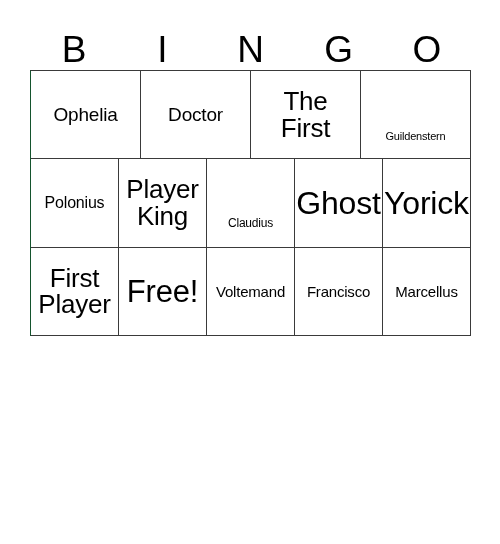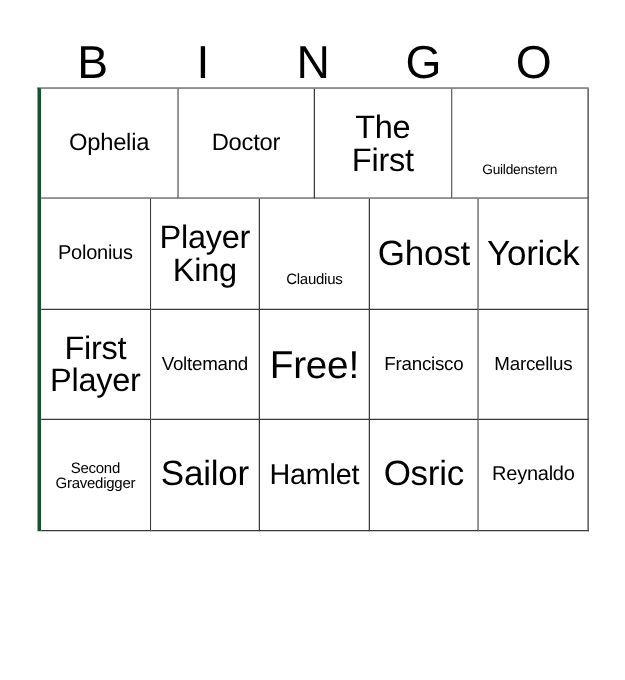--- a/index.html
+++ b/index.html
@@ -39,21 +39,21 @@
   .header-cell span {
     font-size: 37px;
     font-weight: 400;
     letter-spacing: 0px;
     line-height: 1;
   }
 
   
   .grid {
     width: 441px;
-    border-left: 3px solid #14532d;
+    border-left: 1px solid #14532d;
     border-top: 1px solid #3a3a3a;
     box-sizing: border-box;
   }
   .grid-row {
     display: flex;
     width: 100%;
   }
   .cell {
     flex: 1 1 0;
     width: 88.2px;
@@ -81,21 +81,21 @@
   
   .fs-xxs  { font-size: 11px; margin-top: 44px; }
   .fs-xs   { font-size: 12px; }
   .fs-s    { font-size: 13px; }
   .fs-m    { font-size: 15px; }
   .fs-ml   { font-size: 16px; }
   .fs-l    { font-size: 12px; margin-top: 41px; }
   .fs-xl   { font-size: 19px; }
   .fs-xxl  { font-size: 23px; }
   .fs-h1   { font-size: 26px; }
-  .fs-h2   { font-size: 28px; }
+  .fs-h2   { font-size: 32px; }
   .fs-free { font-size: 31px; }
 </style>
 </head>
 <body>
 
 <div id="card">
 
   <div class="header-row">
     <div class="header-cell">
       <span>B</span>
@@ -150,47 +150,29 @@
           <span class="cell-text fs-h2">Yorick</span>
         </div>
     </div>
 
     <div class="grid-row">
       <div class="cell">
           <span class="cell-text fs-h1">First
 Player</span>
         </div>
       <div class="cell">
-          <span class="cell-text fs-m">Voltemand</span>
+          <span class="cell-text fs-free">Free!</span>
         </div>
       <div class="cell">
-          <span class="cell-text fs-free">Free!</span>
+          <span class="cell-text fs-m">Voltemand</span>
         </div>
       <div class="cell">
           <span class="cell-text fs-m">Francisco</span>
         </div>
       <div class="cell">
           <span class="cell-text fs-m">Marcellus</span>
         </div>
     </div>
 
-    <div class="grid-row">
-      <div class="cell">
-          <span class="cell-text fs-xs">Second
-Gravedigger</span>
-        </div>
-      <div class="cell">
-          <span class="cell-text fs-h2">Sailor</span>
-        </div>
-      <div class="cell">
-          <span class="cell-text fs-xxl">Hamlet</span>
-        </div>
-      <div class="cell">
-          <span class="cell-text fs-h2">Osric</span>
-        </div>
-      <div class="cell">
-          <span class="cell-text fs-ml">Reynaldo</span>
-        </div>
-    </div>
 
 
   </div>
 </div>
 
 </body></html>

